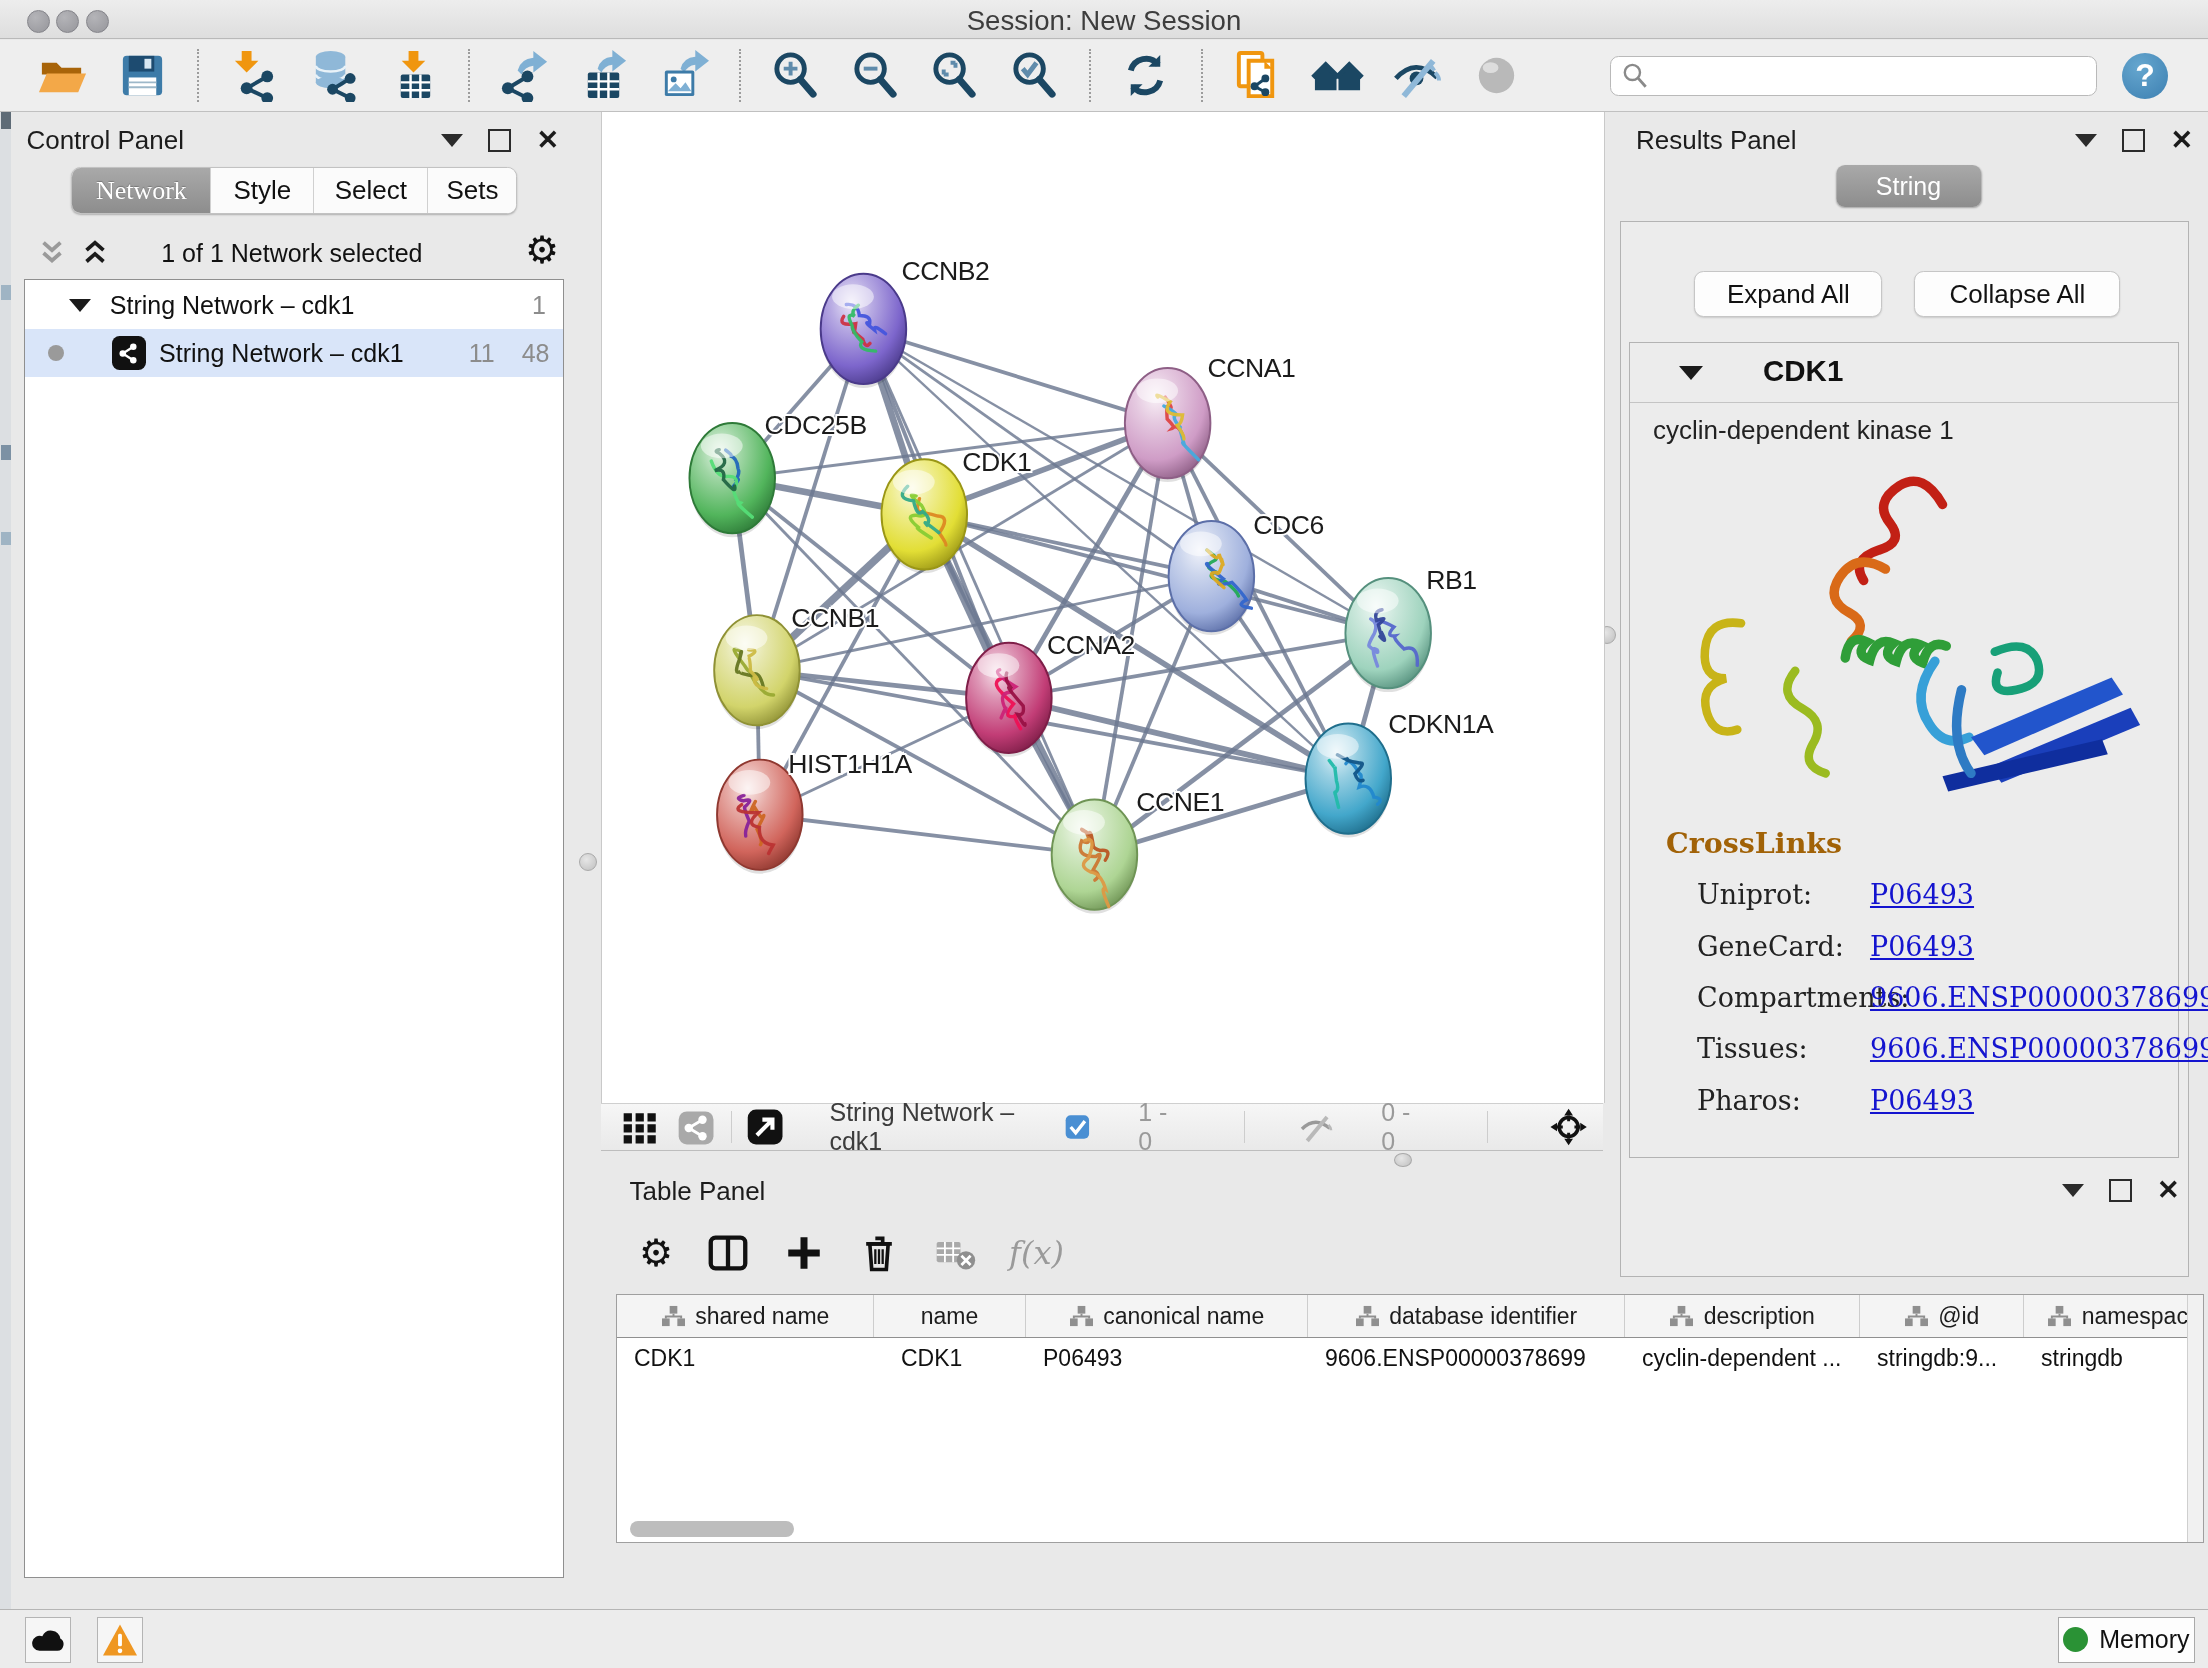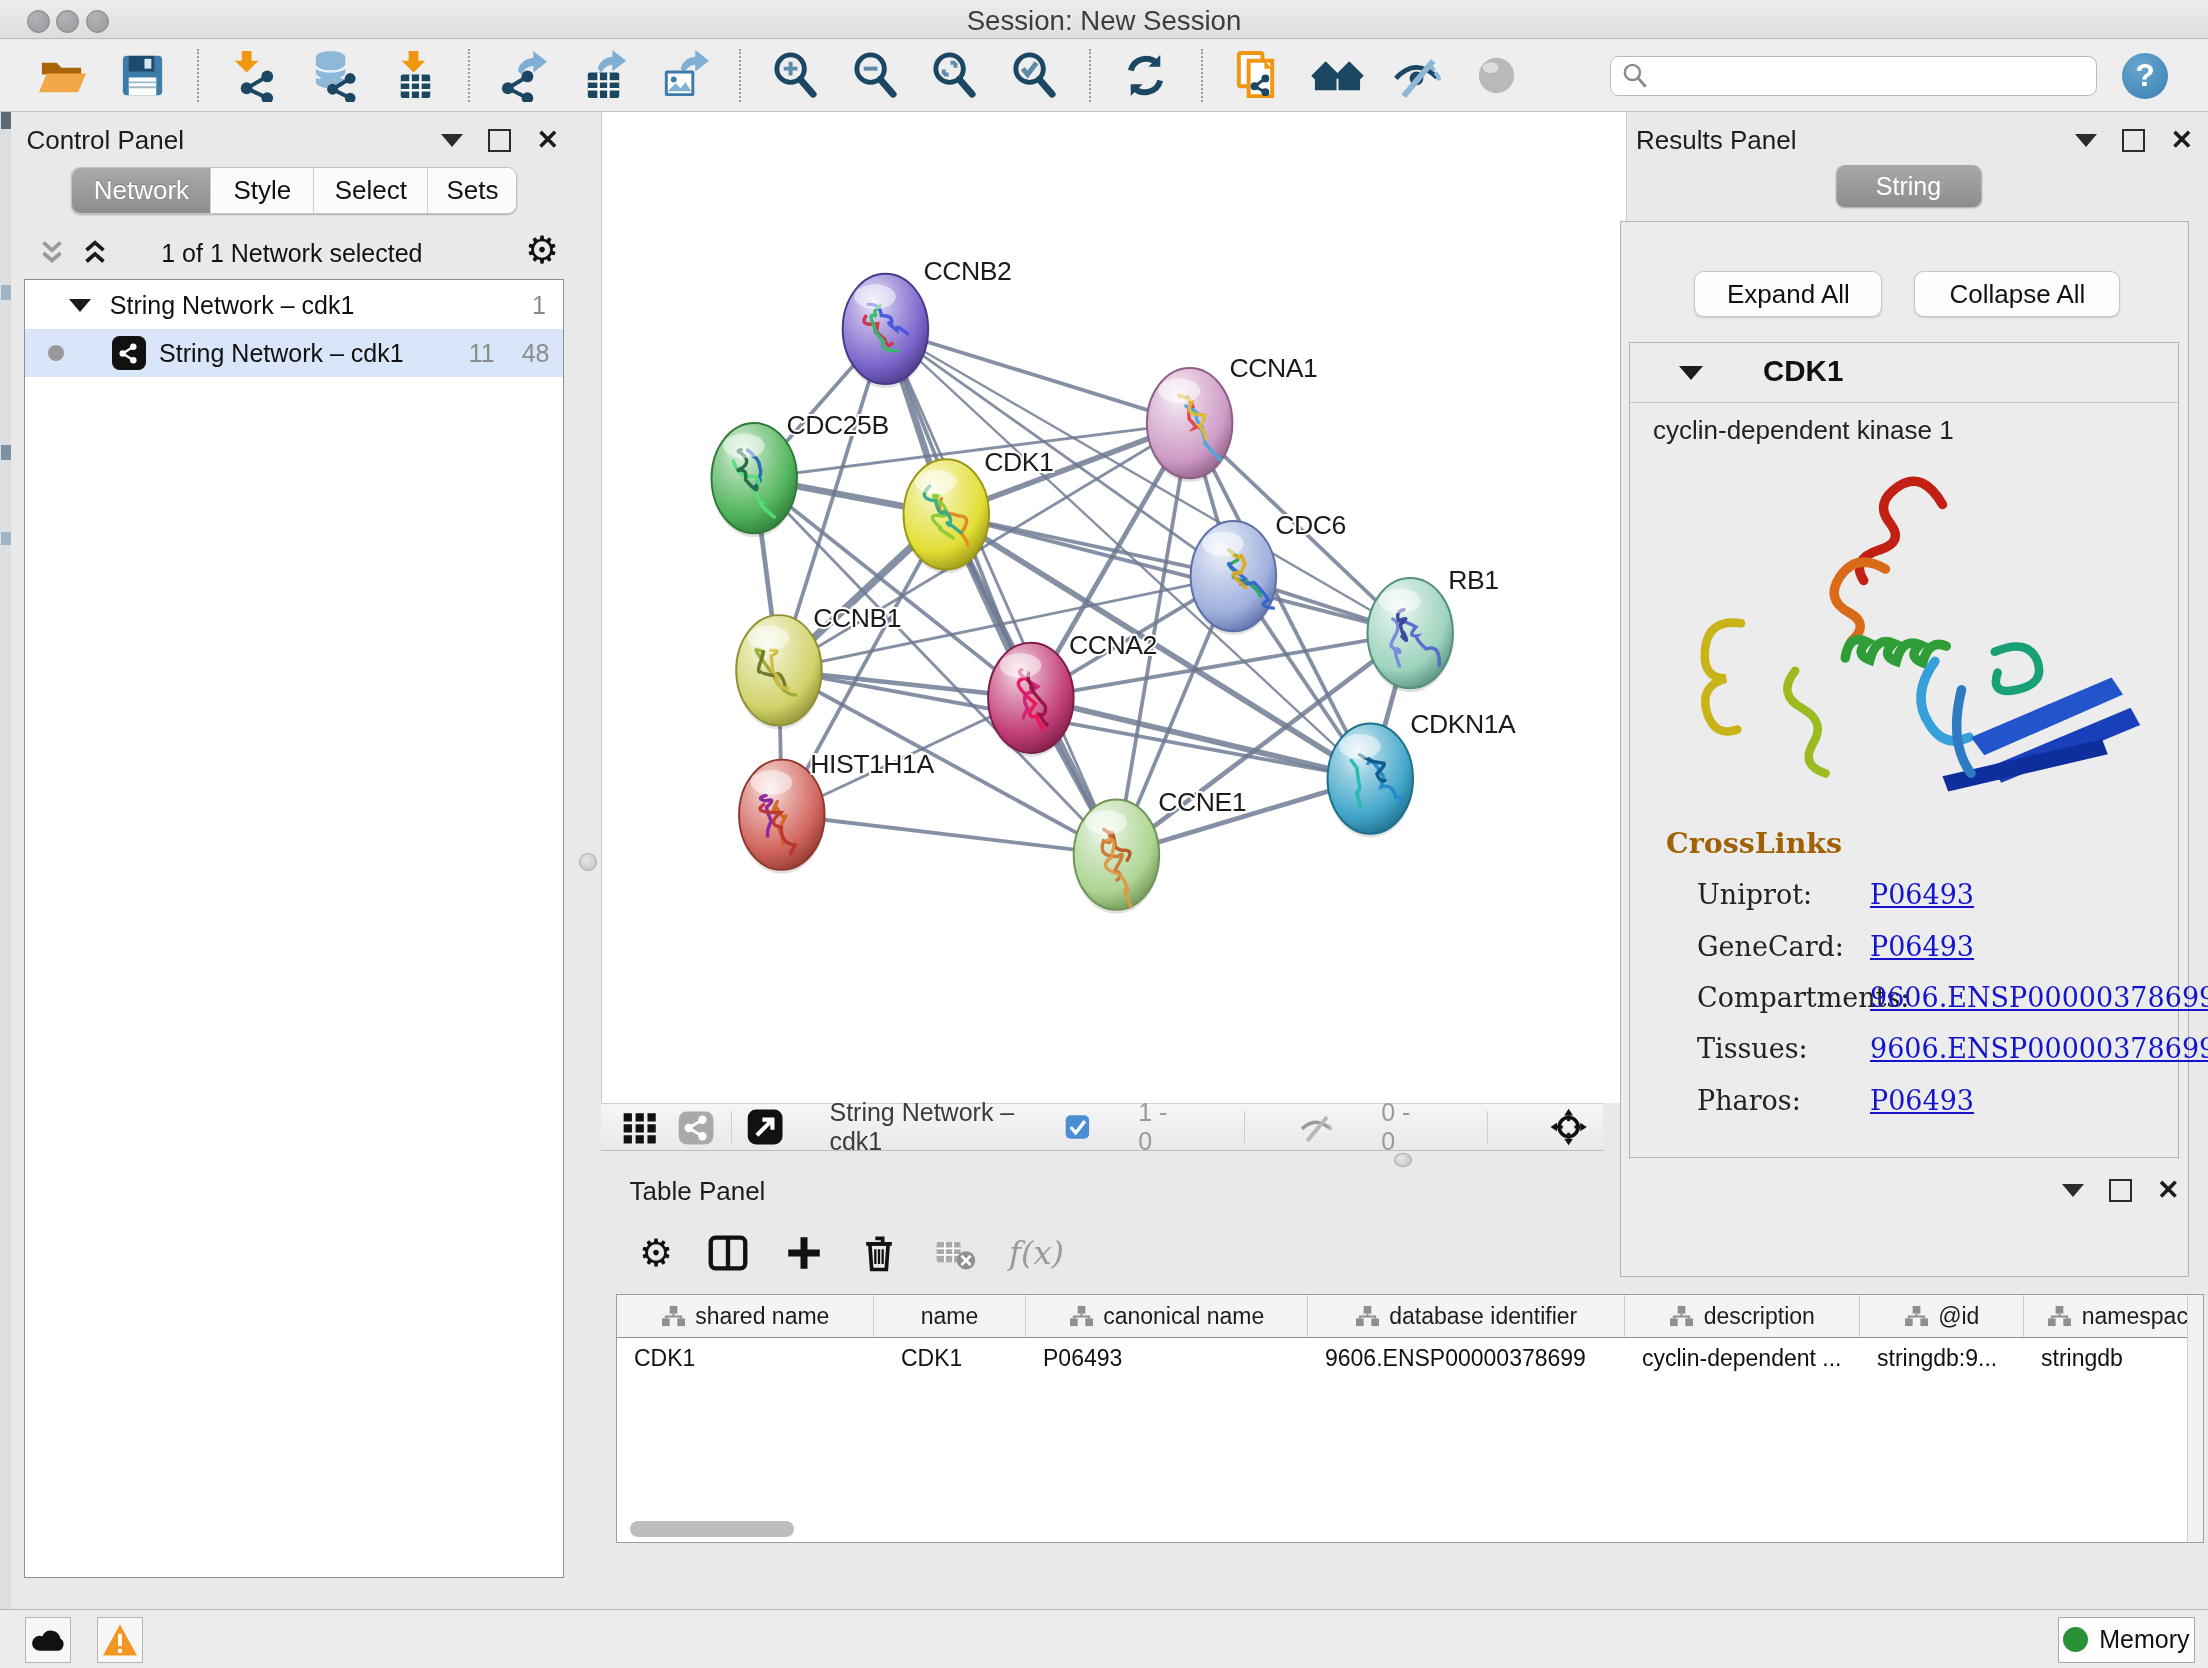--- a/index.html
+++ b/index.html
@@ -26,21 +26,21 @@
   
   .panel-title{font-size:26px;color:#1c1c1c;}
   .head-ctrls{position:absolute;display:flex;align-items:center;gap:25px;}
   .hc-chevron{width:0;height:0;border-left:11.4px solid transparent;border-right:11.4px solid transparent;border-top:13.3px solid #2b2b2b;}
   .hc-box{width:19px;height:19px;border:2.9px solid #2b2b2b;}
   .hc-x{font-size:27px;font-weight:bold;color:#1b1b1b;line-height:19px;}
 
   .seg{display:flex;border-radius:9.5px;box-shadow:0 1px 1.9px rgba(0,0,0,.25);overflow:hidden;border:1px solid #c2c2c2;background:#fff;}
   .seg>div{font-size:26px;display:flex;align-items:center;justify-content:center;background:#fbfbfb;color:#111;border-left:1px solid #d0d0d0;}
   .seg>div:first-child{border-left:none;}
-  .seg>div.sel{background:linear-gradient(#a9a9a9,#8d8d8d);color:#fff;text-shadow:0 -1px 1px rgba(0,0,0,.25);}
+  .seg>div.sel{background:linear-gradient(#a9a9a9,#8d8d8d);color:#fff;text-shadow:0 -1px 1px rgba(0,0,0,.25);font-family:Liberation Serif, serif;}
 
   
   #control-panel{position:absolute;left:11.4px;top:112px;width:561px;height:1497px;background:#e9e9e9;}
   #cp-title{position:absolute;left:15px;top:13.3px;}
   #cp-ctrls{right:13.3px;top:17px;}
   #cp-tabs{position:absolute;left:60px;top:55px;height:45px;}
   #cp-subbar{position:absolute;left:0;top:114px;width:100%;height:55px;display:flex;align-items:center;}
   #cp-status{position:absolute;left:0;right:0;text-align:center;font-size:25px;color:#111;}
   #cp-gear{position:absolute;right:13.3px;top:1.9px;font-size:38px;color:#111;}
   .dbl-chev{position:absolute;top:11.4px;}
@@ -48,21 +48,21 @@
   .tree-row{position:absolute;left:0;width:100%;height:48px;display:flex;align-items:center;font-size:25px;color:#111;}
   #tree-row-collection{top:1.9px;}
   #tree-row-net{top:49px;background:#d9e5f9;}
   .tree-count{color:#8c8c8c;}
   #share-badge{width:34px;height:34px;border-radius:7.6px;background:#111;display:flex;align-items:center;justify-content:center;}
 
   
   .handle-dot{position:absolute;background:radial-gradient(circle at 40% 35%,#e6e6e6,#bfbfbf);border:1px solid #a9a9a9;border-radius:50%;}
 
   
-  #canvas{position:absolute;left:601px;top:112px;width:1002px;height:991px;background:#fff;border-left:1px solid #c9c9c9;border-right:1px solid #c9c9c9;padding-left:22px;}
+  #canvas{position:absolute;left:601px;top:112px;width:1002px;height:991px;background:#fff;border-left:1px solid #c9c9c9;border-right:1px solid #c9c9c9;}
   .node-label{font-size:28px;fill:#1b1b1b;paint-order:stroke;stroke:#ffffff;stroke-width:4px;letter-spacing:-.5px;}
 
   
   #net-toolbar{position:absolute;left:601px;top:1103px;width:1002px;height:46px;background:linear-gradient(#f6f6f6,#e9e9e9);border-top:1px solid #cfcfcf;border-bottom:1px solid #bdbdbd;display:flex;align-items:center;}
   #net-title{font-size:25px;color:#3c3c3c;margin-left:44px;}
   .nt-sep{height:32px;border-left:1px solid #cdcdcd;margin:0 13.3px;}
   .count-txt{font-size:25px;color:#9a9a9a;margin:0 7.6px;}
   #net-right{margin-left:auto;display:flex;align-items:center;margin-right:7.6px;gap:40px;}
 
   

